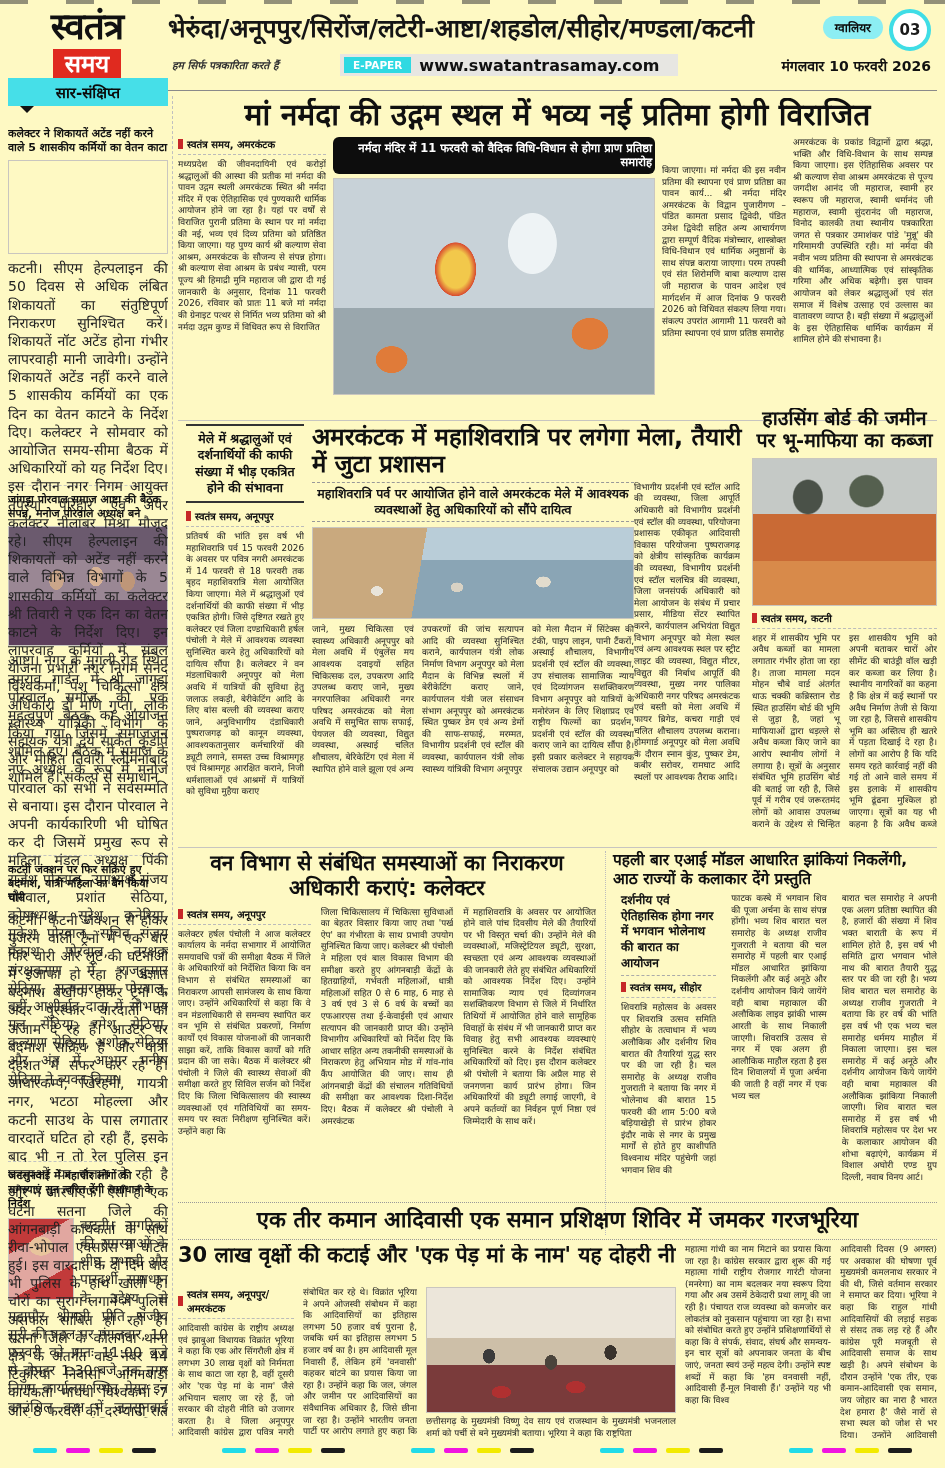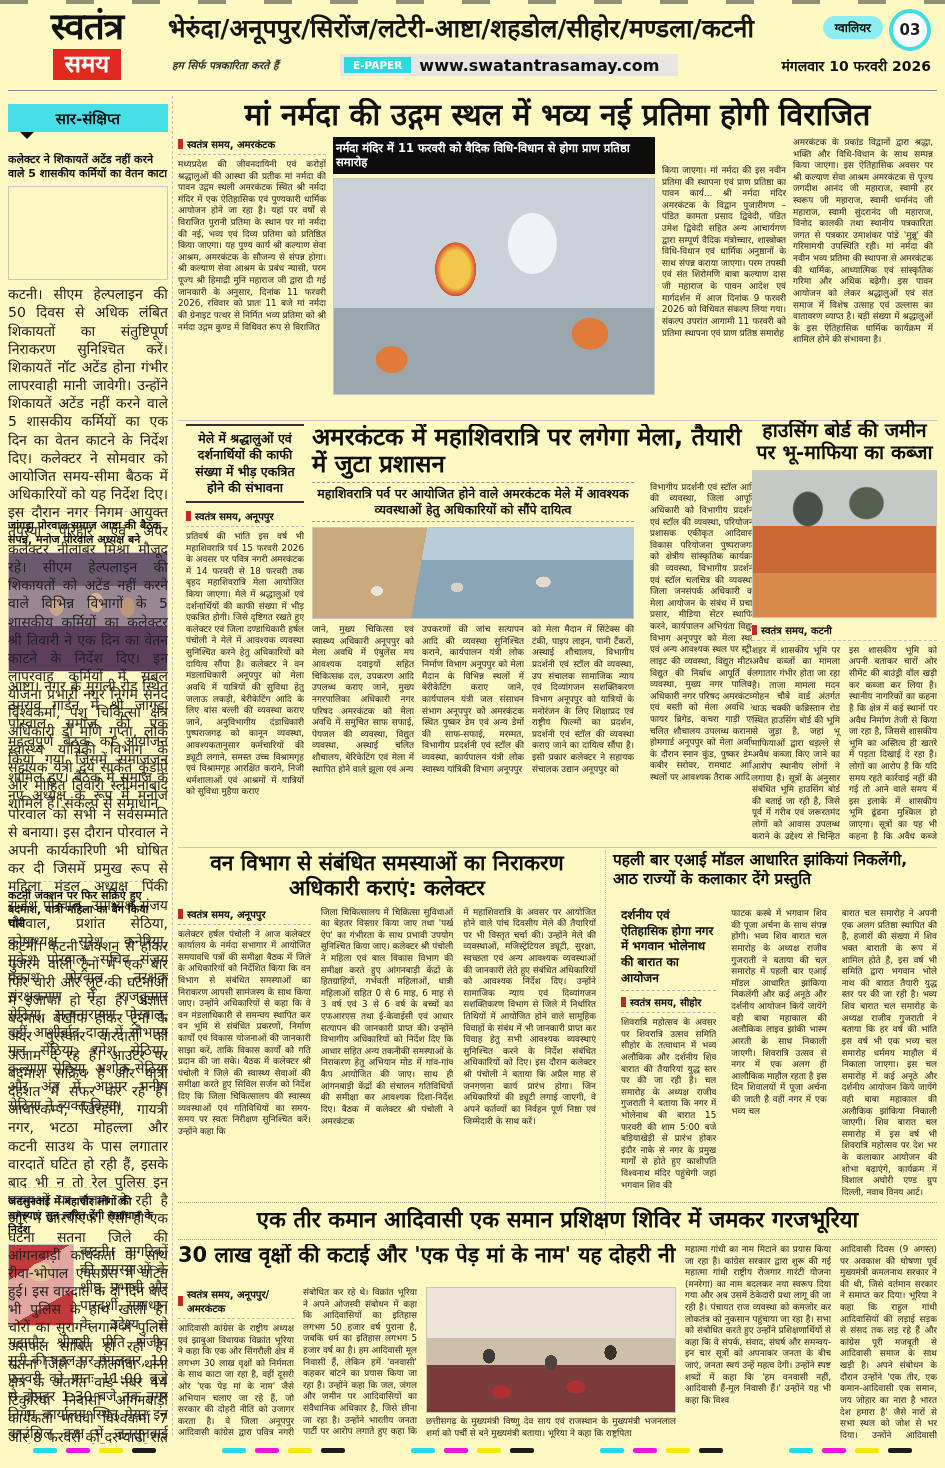--- a/index.html
+++ b/index.html
@@ -20,21 +20,21 @@
     background:#fff;border:4px solid #3fdde6;font-weight:800;font-size:15px;
     display:flex;align-items:center;justify-content:center;}
   .tagline{position:absolute;left:172px;top:58px;font-size:10.5px;font-style:italic;font-weight:700;color:#333;}
   .graybar{position:absolute;left:340px;top:54px;width:330px;height:22px;background:#e7e6e2;
     display:flex;align-items:center;gap:8px;padding:0 4px;}
   .epbadge{background:#2fd9e2;color:#fff;font-weight:800;font-size:10.5px;padding:2px 9px;cursor:pointer;}
   .site{font-weight:700;font-size:16px;color:#111;cursor:pointer;}
   .dateline{position:absolute;right:14px;top:56px;font-weight:800;font-size:14px;color:#111;}
   .mh-rule{position:absolute;left:8px;right:8px;top:90px;border-top:1.5px solid #8a8a8a;}
   
-  .sb{position:absolute;left:8px;top:104px;width:160px;height:1340px;overflow:hidden;}
+  .sb{position:absolute;left:8px;top:78px;width:160px;height:1340px;overflow:hidden;}
   .sb-head{background:#46dfe8;text-align:center;font-size:15px;font-weight:800;padding:4px 0;color:#0b0b0b;}
   .sb-tri{width:0;height:0;border:7px solid transparent;border-top-color:#111;margin:0 0 2px 12px;}
   .sb-h{font-size:11px;font-weight:800;line-height:1.28;margin:7px 0 5px;color:#111;}
   .sb-body{font-size:14px;line-height:1.3;text-align:justify;color:#222;}
   .sb-sep{border-top:1px dashed #c2c2c2;margin:8px 0 2px;}
   .photo{border:1px solid #c9c6bf;}
   .ph-meeting{height:92px;background:
     radial-gradient(14px 10px at 22% 62%,#2e2a24 60%,transparent 62%),
     radial-gradient(14px 10px at 52% 58%,#3a342b 60%,transparent 62%),
     radial-gradient(14px 10px at 78% 64%,#2c2username824 60%,transparent 62%),
@@ -53,67 +53,67 @@
   .bsq{width:5px;height:10px;background:#c62828;flex:0 0 auto;}
   .bcol{font-size:8.8px;line-height:1.32;text-align:justify;color:#1d1d1d;overflow:hidden;}
   .vsep{position:absolute;left:172px;top:96px;height:1340px;border-left:1px dashed #c0c0c0;}
   .hr{position:absolute;border-top:1px solid #c7c5c0;}
   
   .a1{position:absolute;left:178px;top:96px;width:759px;height:324px;overflow:hidden;}
   .a1 h1{margin:2px 0 6px;font-size:30px;line-height:1.1;text-align:center;color:#101010;white-space:nowrap;overflow:hidden;}
   .a1-row{display:flex;gap:7px;height:258px;}
   .a1-c1{width:148px;flex:0 0 auto;}
   .a1-mid{width:322px;flex:0 0 auto;display:flex;flex-direction:column;}
-  .subbar{background:#0d0d0d;color:#fff;font-weight:800;font-size:11.5px;text-align:left;
-    padding:4px 3px;line-height:1.25;}
+  .subbar{background:#0d0d0d;color:#fff;font-weight:800;font-size:11.5px;text-align:right;
+    padding:4px 3px;line-height:1.25;border-radius:6px;}
   .ph-temple{flex:1;margin-top:4px;background:
     radial-gradient(26px 34px at 38% 42%,#f2c84b 55%,#d94f30 78%,transparent 80%),
     radial-gradient(30px 26px at 80% 72%,#e07b39 60%,transparent 62%),
     radial-gradient(26px 22px at 18% 84%,#e07b39 60%,transparent 62%),
     radial-gradient(40px 50px at 62% 30%,#eef3f5 60%,transparent 62%),
     linear-gradient(#c8d2d8 0 60%,#9aa7ad 60% 100%);}
   .a1-c2{width:124px;flex:0 0 auto;padding-top:28px;}
   .a1-c3{width:140px;flex:0 0 auto;}
   
   .a2{position:absolute;left:178px;top:424px;width:566px;height:420px;overflow:hidden;display:flex;gap:8px;margin-left:8px;}
   .a2-left{width:118px;flex:0 0 auto;}
   .kicker{border-top:2px solid #333;border-bottom:2px solid #333;padding:5px 2px;margin-bottom:6px;
     font-size:12.5px;font-weight:800;text-align:center;line-height:1.3;color:#111;}
   .a2-wrap{flex:1;display:flex;flex-direction:column;}
   .a2 h2{margin:0 0 4px;font-size:24px;line-height:1.12;color:#0f0f0f;}
-  .a2-row{display:flex;gap:16px;flex:1;}
+  .a2-row{display:flex;gap:0;flex:1;}
   .a2-midstack{width:322px;flex:0 0 auto;display:flex;flex-direction:column;}
   .subdash{border-top:1px dashed #999;border-bottom:1px dashed #999;font-size:12.5px;font-weight:800;
     text-align:center;padding:3px 2px;line-height:1.3;color:#151515;}
   .ph-ghat{height:90px;margin:5px 0;background:
     radial-gradient(10px 8px at 20% 70%,#e8e4da 60%,transparent 62%),
     radial-gradient(10px 8px at 45% 66%,#d8d2c4 60%,transparent 62%),
     radial-gradient(12px 9px at 72% 60%,#e2dccd 60%,transparent 62%),
     linear-gradient(100deg,#c9a97e 0 34%,transparent 34%),
     linear-gradient(#b9cdd8 0 36%,#8aa5b5 36% 100%);}
   .a2-cols{display:flex;gap:8px;flex:1;}
   .a2-cols .bcol{flex:1;}
   .a2-c5{width:106px;flex:0 0 auto;}
   
-  .a3{position:absolute;left:752px;top:420px;width:185px;height:420px;overflow:hidden;}
+  .a3{position:absolute;left:752px;top:408px;width:185px;height:420px;overflow:hidden;}
   .a3 h2{margin:0 0 5px;font-size:19.5px;line-height:1.15;text-align:center;color:#0f0f0f;}
   .ph-land{height:146px;margin-bottom:5px;background:
     radial-gradient(26px 30px at 30% 26%,#4a5148 55%,transparent 60%),
     radial-gradient(30px 28px at 62% 22%,#55604f 55%,transparent 60%),
     linear-gradient(#c5c9c6 0 38%,#c96a35 38% 70%,#d88a4a 70% 100%);}
   .a3-cols{column-count:2;column-gap:9px;height:228px;}
   
   .a4{position:absolute;left:178px;top:851px;width:418px;height:347px;overflow:hidden;}
   .a4 h2{margin:0 0 6px;font-size:21px;line-height:1.18;text-align:center;color:#0f0f0f;}
   .a4-row{display:flex;gap:10px;height:276px;}
   .a4-row .col{flex:1;}
   
   .a5{position:absolute;left:605px;top:851px;width:332px;height:384px;overflow:hidden;
       border-left:1px dotted #bdbdbd;padding-left:7px;box-sizing:border-box;}
-  .a5 h2{margin:0 0 20px;font-size:15.5px;line-height:1.2;color:#0f0f0f;}
+  .a5 h2{margin:0 0 5px;font-size:15.5px;line-height:1.2;color:#0f0f0f;}
   .a5-row{display:flex;gap:7px;height:320px;}
   .a5-row .col{flex:1;margin-left:8px;}
   .kicker2{font-size:12px;font-weight:800;line-height:1.3;border-bottom:1px dashed #aaa;
     padding-bottom:4px;margin-bottom:4px;color:#111;}
   
   .banner{position:absolute;left:178px;top:1202px;width:759px;height:36px;
     border-top:1px dotted #999;border-bottom:1px dotted #999;
     font-size:22px;font-weight:800;text-align:center;line-height:34px;color:#101010;
     white-space:nowrap;overflow:hidden;}
   .a6{position:absolute;left:178px;top:1244px;width:759px;height:194px;overflow:hidden;

